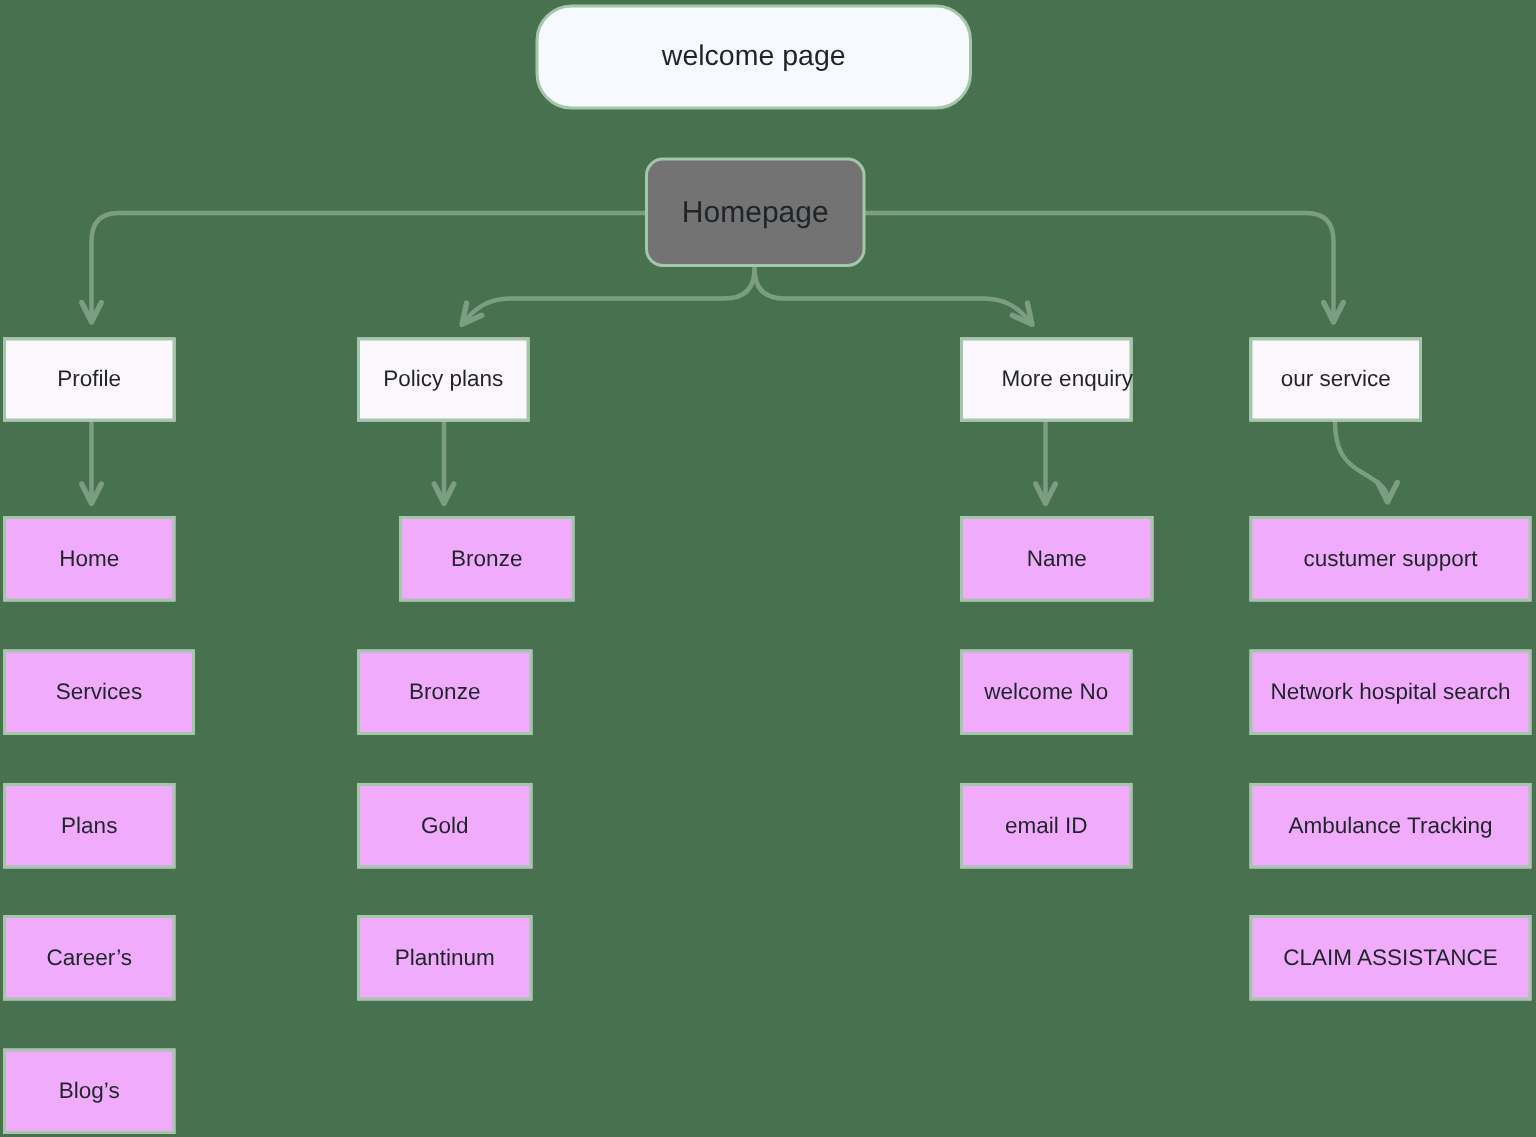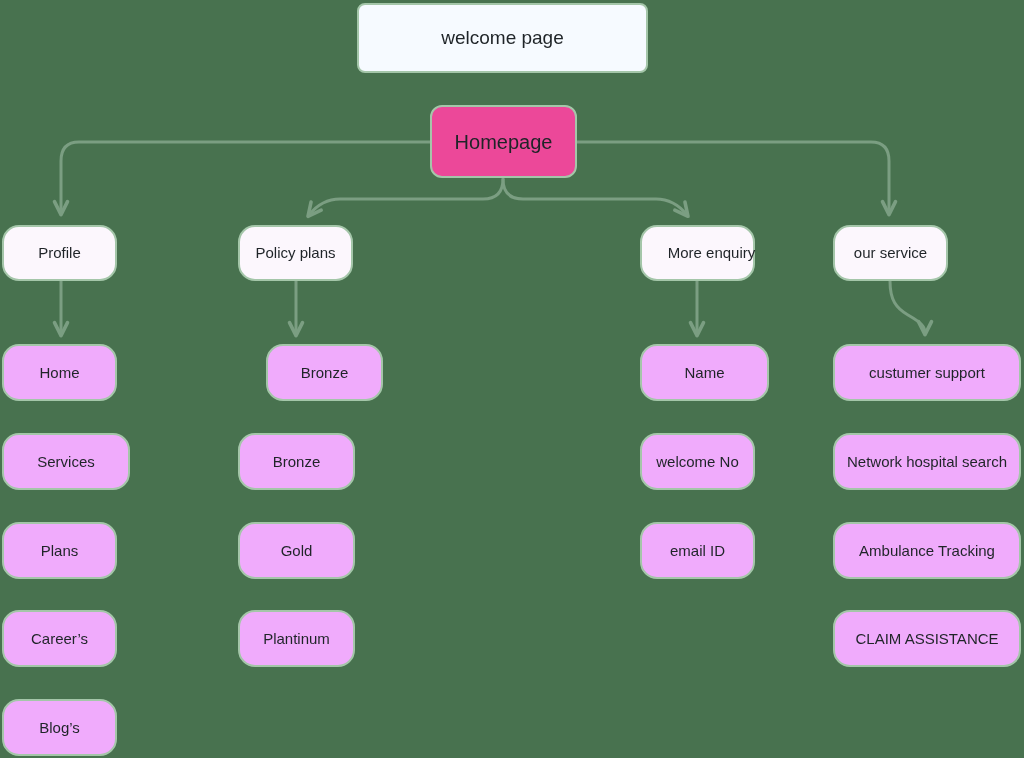--- a/index.html
+++ b/index.html
@@ -6,26 +6,26 @@
   body{
     width:1024px;height:758px;position:relative;overflow:hidden;
     background:#48724f;
     font-family:"Liberation Sans","DejaVu Sans",sans-serif;
     color:#1f2428;
   }
   #connectors{position:absolute;left:0;top:0;width:1024px;height:758px;}
   .node{
     position:absolute;
     display:flex;align-items:center;justify-content:center;
-    border:2px solid #a4c6a9;border-radius:17px;
+    border:2px solid #a4c6a9;border-radius:0;
     font-size:15px;line-height:1.2;text-align:center;
     box-sizing:border-box;white-space:nowrap;
   }
-  .node--top{background:#f6faff;border-radius:8px;font-size:19px;}
-  .node--root{background:#ec4899;border-radius:12px;font-size:20px;}
+  .node--top{background:#f6faff;border-radius:24px;font-size:19px;}
+  .node--root{background:#737373;border-radius:12px;font-size:20px;}
   .node--branch{background:#fcf7fd;}
   .node--leaf{background:#f0abfc;}
 </style>
 </head>
 <body>
 
 <svg id="connectors" viewBox="0 0 1024 758" xmlns="http://www.w3.org/2000/svg">
   <defs>
     <marker id="arrow" viewBox="0 0 12 12" refX="9" refY="6" markerWidth="6.5" markerHeight="6.5" orient="auto">
       <path d="M2,2 L10,6 L2,10" fill="none" stroke="#7b9e82" stroke-width="2.2" stroke-linecap="round" stroke-linejoin="round"></path>

